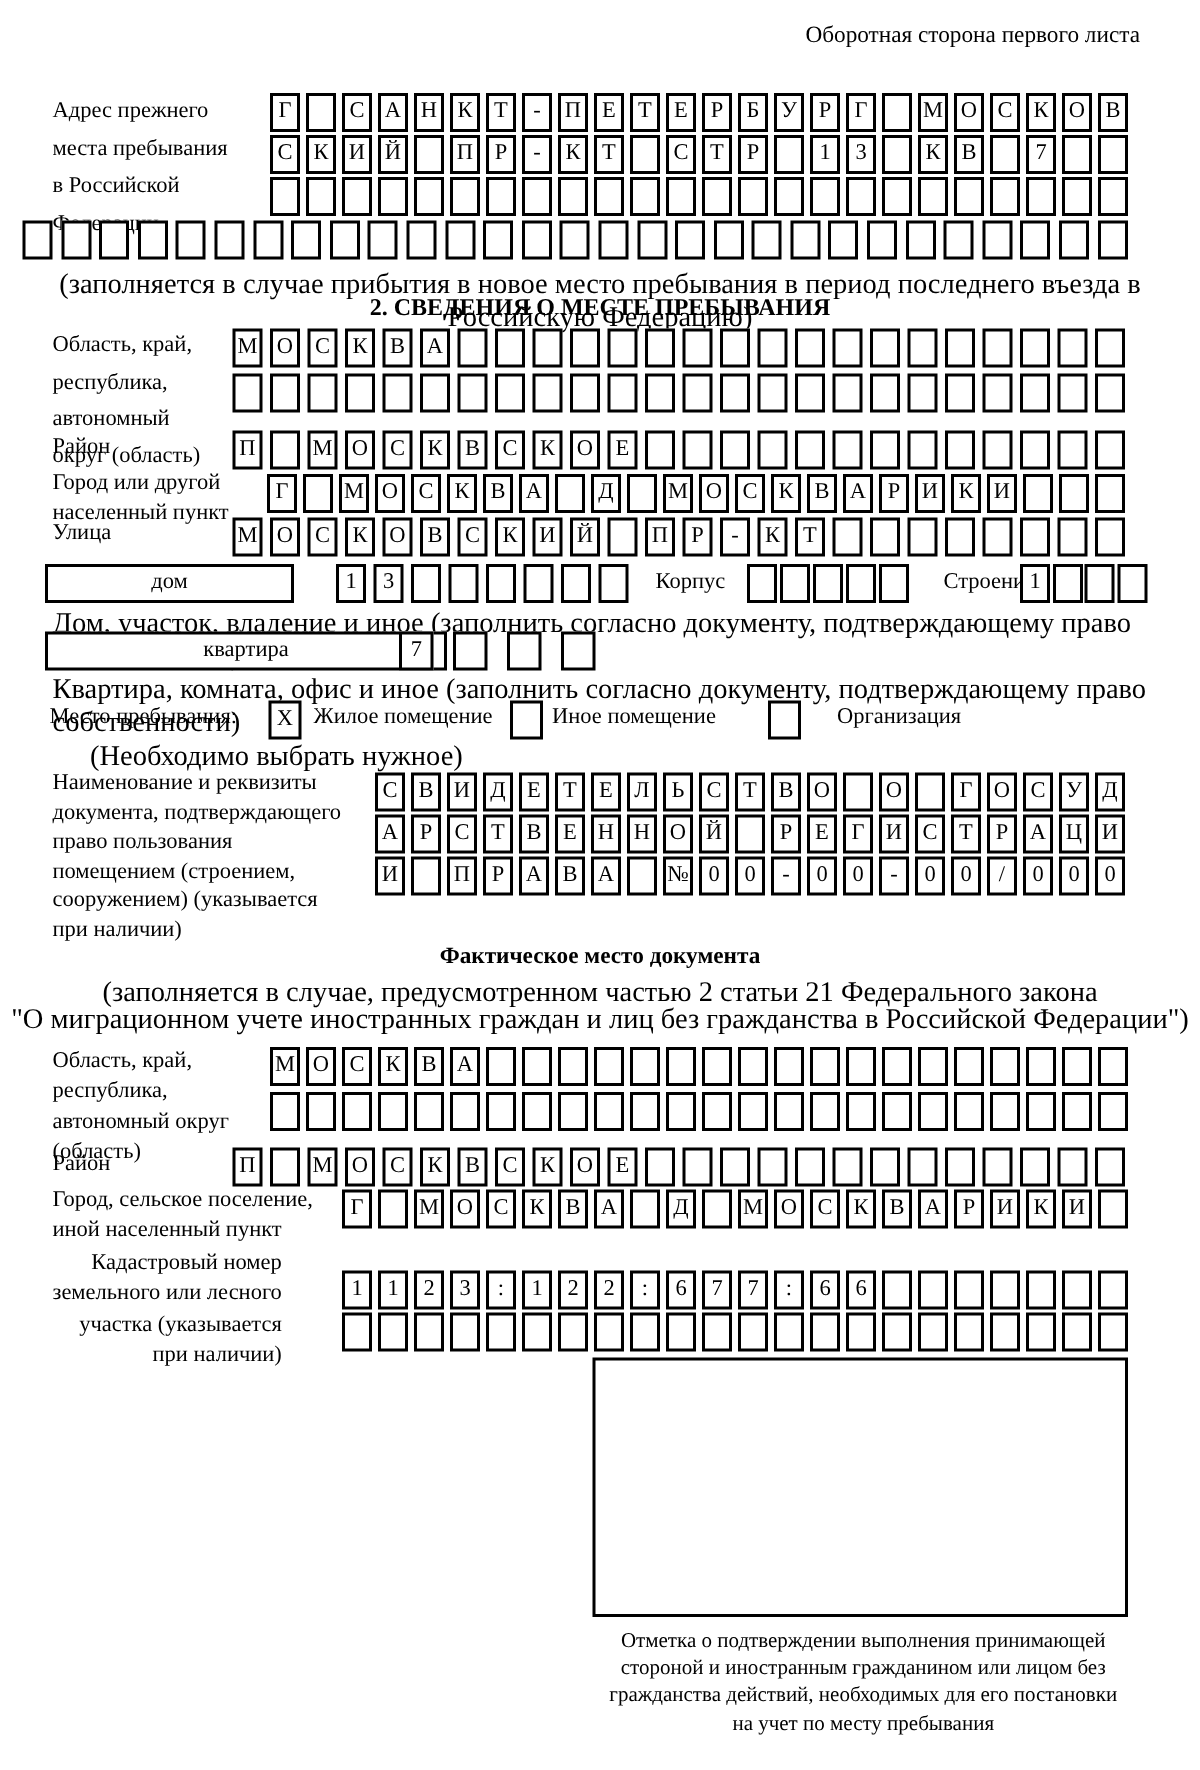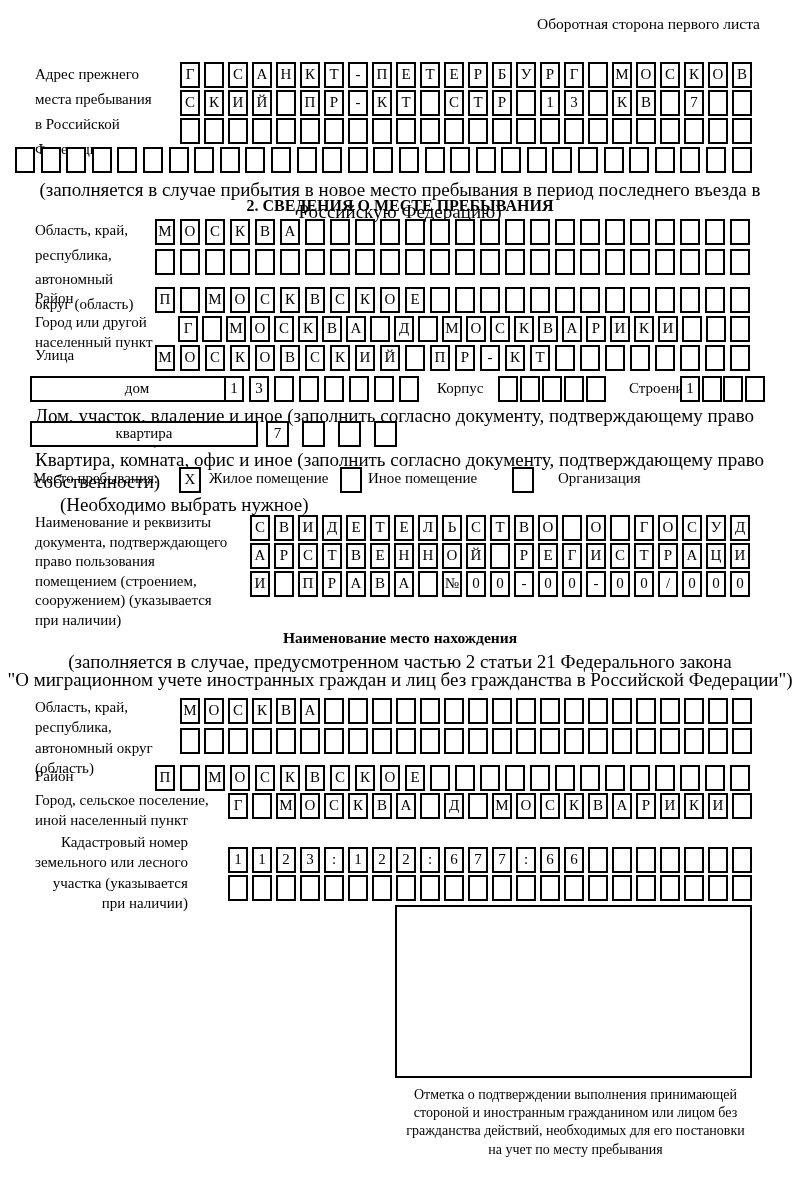--- a/index.html
+++ b/index.html
@@ -66,29 +66,29 @@
 
   <div class="lbl lh20" style="left:35px;top:312px;">
       <div>Город или другой</div>
       <div>населенный пункт</div>
     </div>
   <div class="row" style="left:178px;top:316px;"><span class="cell">Г</span><span class="cell"></span><span class="cell">М</span><span class="cell">О</span><span class="cell">С</span><span class="cell">К</span><span class="cell">В</span><span class="cell">А</span><span class="cell"></span><span class="cell">Д</span><span class="cell"></span><span class="cell">М</span><span class="cell">О</span><span class="cell">С</span><span class="cell">К</span><span class="cell">В</span><span class="cell">А</span><span class="cell">Р</span><span class="cell">И</span><span class="cell">К</span><span class="cell">И</span><span class="cell"></span><span class="cell"></span><span class="cell"></span></div>
 
   <div class="lbl" style="left:35px;top:347px;">Улица</div>
   <div class="row p25" style="left:155px;top:345px;"><span class="cell">М</span><span class="cell">О</span><span class="cell">С</span><span class="cell">К</span><span class="cell">О</span><span class="cell">В</span><span class="cell">С</span><span class="cell">К</span><span class="cell">И</span><span class="cell">Й</span><span class="cell"></span><span class="cell">П</span><span class="cell">Р</span><span class="cell">-</span><span class="cell">К</span><span class="cell">Т</span><span class="cell"></span><span class="cell"></span><span class="cell"></span><span class="cell"></span><span class="cell"></span><span class="cell"></span><span class="cell"></span><span class="cell"></span></div>
 
-  <div class="bigbox" style="left:30px;top:376px;width:214px;"><span>дом</span></div>
+  <div class="bigbox" style="left:30px;top:376px;width:166px;"><span>дом</span></div>
   <div class="row hc" style="left:224px;top:376px;"><span class="cell">1</span><span class="cell">3</span><span class="cell"></span><span class="cell"></span><span class="cell"></span><span class="cell"></span><span class="cell"></span><span class="cell"></span></div>
   <div class="inlinelbl" style="left:437px;top:380px;">Корпус</div>
   <div class="row k" style="left:498px;top:376px;"><span class="cell"></span><span class="cell"></span><span class="cell"></span><span class="cell"></span><span class="cell"></span></div>
   <div class="inlinelbl" style="left:614px;top:380px;margin-left:15px;">Строение</div>
   <div class="row s" style="left:680px;top:376px;"><span class="cell">1</span><span class="cell"></span><span class="cell"></span><span class="cell"></span></div>
   <div class="caption" style="left:35px;top:405px;">Дом, участок, владение и иное (заполнить согласно документу, подтверждающему право собственности)</div>
 
-  <div class="bigbox" style="left:30px;top:421px;width:228px;"><span>квартира</span></div>
+  <div class="bigbox" style="left:30px;top:421px;width:268px;"><span>квартира</span></div>
   <div class="row apt" style="left:266px;top:421px;"><span class="cell">7</span><span class="cell"></span><span class="cell"></span><span class="cell"></span></div>
   <div class="caption" style="left:35px;top:449px;">Квартира, комната, офис и иное (заполнить согласно документу, подтверждающему право собственности)</div>
 
   <div class="inlinelbl" style="left:33px;top:470px;">Место пребывания:</div>
   <span class="cell cb" style="position:absolute;left:179px;top:467px;">X</span>
   <div class="inlinelbl" style="left:209px;top:470px;">Жилое помещение</div>
   <span class="cell cb" style="position:absolute;left:340px;top:467px;"></span>
   <div class="inlinelbl" style="left:368px;top:470px;">Иное помещение</div>
   <span class="cell cb" style="position:absolute;left:512px;top:467px;"></span>
   <div class="inlinelbl" style="left:558px;top:470px;">Организация</div>
@@ -99,21 +99,21 @@
       <div>документа, подтверждающего</div>
       <div>право пользования</div>
       <div>помещением (строением,</div>
       <div>сооружением) (указывается</div>
       <div>при наличии)</div>
     </div>
   <div class="row" style="left:250px;top:515px;"><span class="cell">С</span><span class="cell">В</span><span class="cell">И</span><span class="cell">Д</span><span class="cell">Е</span><span class="cell">Т</span><span class="cell">Е</span><span class="cell">Л</span><span class="cell">Ь</span><span class="cell">С</span><span class="cell">Т</span><span class="cell">В</span><span class="cell">О</span><span class="cell"></span><span class="cell">О</span><span class="cell"></span><span class="cell">Г</span><span class="cell">О</span><span class="cell">С</span><span class="cell">У</span><span class="cell">Д</span></div>
   <div class="row" style="left:250px;top:543px;"><span class="cell">А</span><span class="cell">Р</span><span class="cell">С</span><span class="cell">Т</span><span class="cell">В</span><span class="cell">Е</span><span class="cell">Н</span><span class="cell">Н</span><span class="cell">О</span><span class="cell">Й</span><span class="cell"></span><span class="cell">Р</span><span class="cell">Е</span><span class="cell">Г</span><span class="cell">И</span><span class="cell">С</span><span class="cell">Т</span><span class="cell">Р</span><span class="cell">А</span><span class="cell">Ц</span><span class="cell">И</span></div>
   <div class="row" style="left:250px;top:571px;"><span class="cell">И</span><span class="cell"></span><span class="cell">П</span><span class="cell">Р</span><span class="cell">А</span><span class="cell">В</span><span class="cell">А</span><span class="cell"></span><span class="cell">№</span><span class="cell">0</span><span class="cell">0</span><span class="cell">-</span><span class="cell">0</span><span class="cell">0</span><span class="cell">-</span><span class="cell">0</span><span class="cell">0</span><span class="cell">/</span><span class="cell">0</span><span class="cell">0</span><span class="cell">0</span></div>
 
-  <div class="h3 center" style="top:629px;">Наименование место нахождения</div>
+  <div class="h3 center" style="top:629px;">Фактическое место документа</div>
   <div class="caption center" style="top:653px;">
       <div>(заполняется в случае, предусмотренном частью 2 статьи 21 Федерального закона</div>
       <div>"О миграционном учете иностранных граждан и лиц без гражданства в Российской Федерации")</div>
     </div>
 
   <div class="lbl lh20" style="left:35px;top:697px;">
       <div>Область, край,</div>
       <div>республика,</div>
       <div>автономный округ</div>
       <div>(область)</div>

